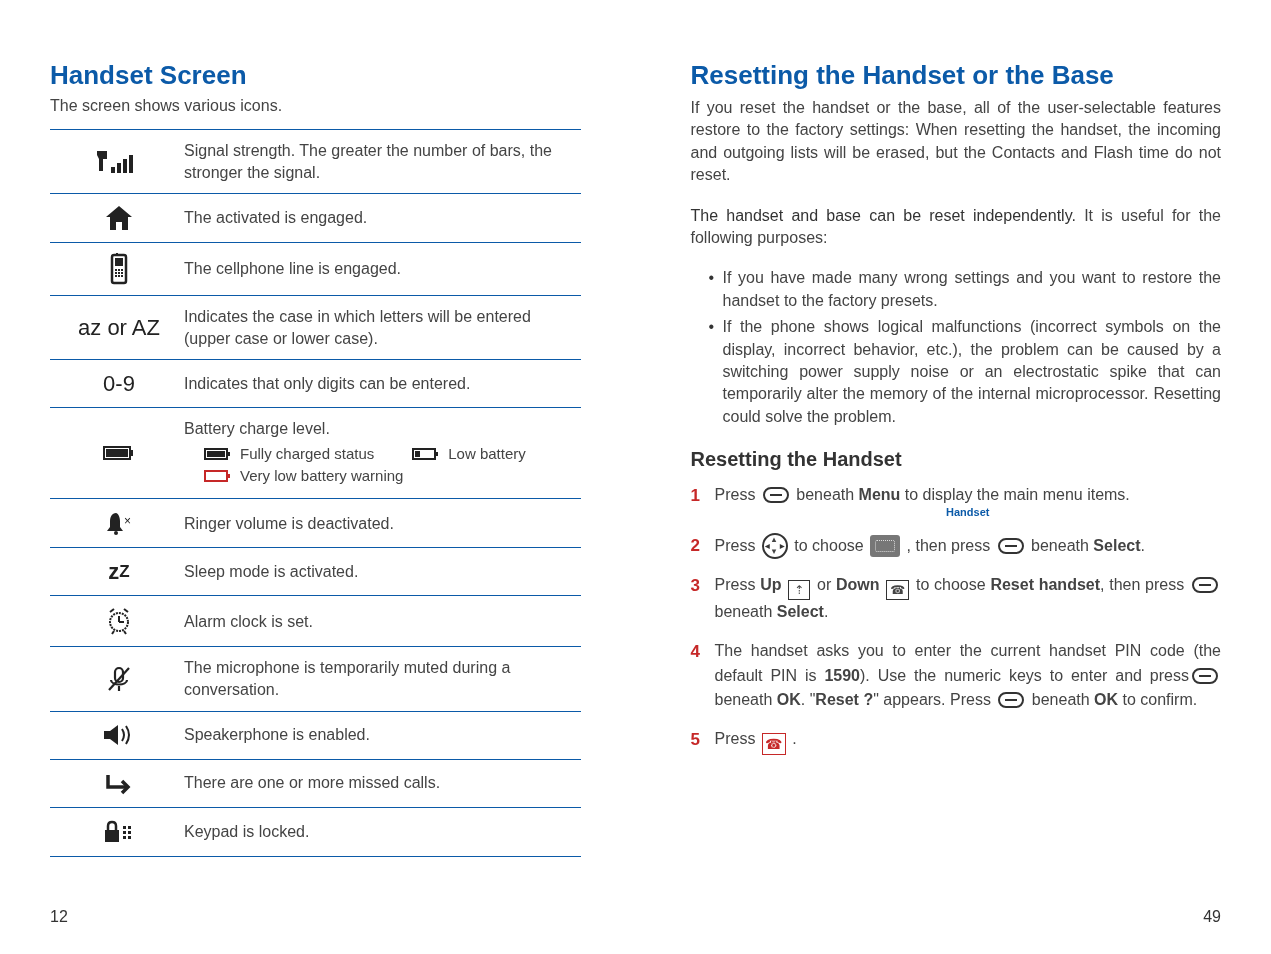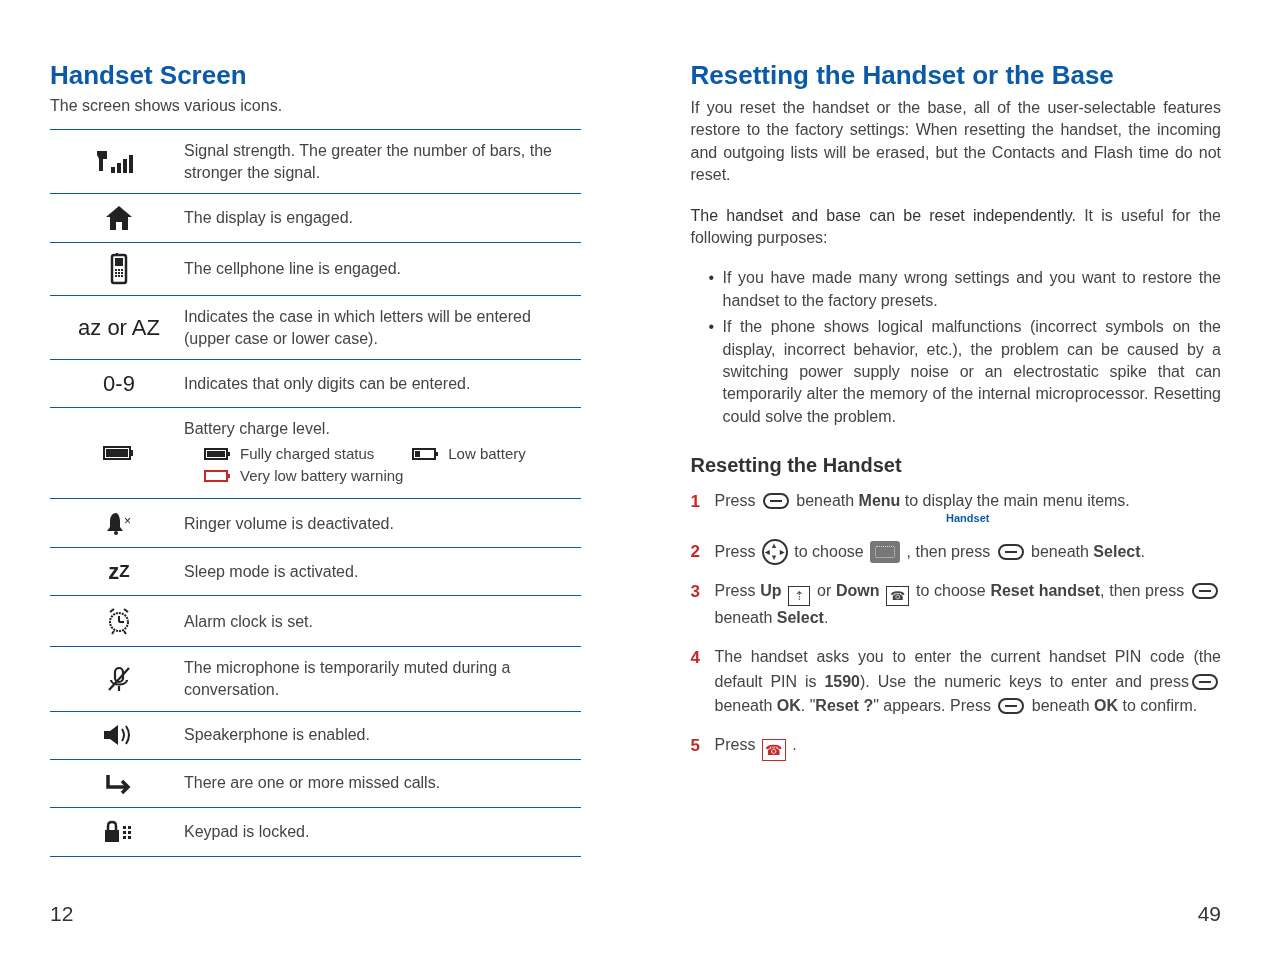--- a/index.html
+++ b/index.html
@@ -76,21 +76,21 @@
     font-size: 16px;
     color: #444;
     line-height: 1.4;
     text-align: justify;
     margin-bottom: 18px;
   }
   .bold-lead { font-weight: 400; color: #333;}
   ul.bullets {
     list-style: none;
     padding-left: 18px;
-    margin-bottom: 26px;
+    margin-bottom: 20px;
   }
   ul.bullets li {
     position: relative;
     font-size: 16px;
     color: #444;
     line-height: 1.4;
     text-align: justify;
     margin-bottom: 4px;
     padding-left: 14px;
   }
@@ -207,21 +207,21 @@
     color:#c62828;
     text-align:center;
     line-height:20px;
     font-size:14px;
     vertical-align:-5px;
     margin:0 2px;
   }
   .page-num{
     position:absolute;
     bottom:28px;
-    font-size:21px;
+    font-size:16px;
     color:#333;
   }
   .page-num.left{ left:50px; }
   .page-num.right{ right:50px; }
 </style>
 </head>
 <body>
 
 <div class="page">
 
@@ -245,21 +245,21 @@
         </div>
         <div class="desc-cell">Signal strength. The greater the number of bars, the stronger the signal.</div>
       </div>
 
       <div class="icon-row">
         <div class="icon-cell">
           <svg class="ico" width="30" height="28" viewBox="0 0 30 28">
               <path fill="#222" d="M15 2 L28 13 L24 13 L24 26 L18 26 L18 18 L12 18 L12 26 L6 26 L6 13 L2 13 Z"></path>
             </svg>
         </div>
-        <div class="desc-cell">The display is engaged.</div>
+        <div class="desc-cell">The activated is engaged.</div>
       </div>
 
       <div class="icon-row">
         <div class="icon-cell">
           <svg class="ico" width="22" height="32" viewBox="0 0 22 32">
               <rect x="4" y="2" width="14" height="28" rx="2" fill="none" stroke="#222" stroke-width="2.5"></rect>
               <rect x="7" y="5" width="8" height="8" fill="#222"></rect>
               <g fill="#222">
                 <rect x="7" y="16" width="2" height="2"></rect>
                 <rect x="10" y="16" width="2" height="2"></rect>

